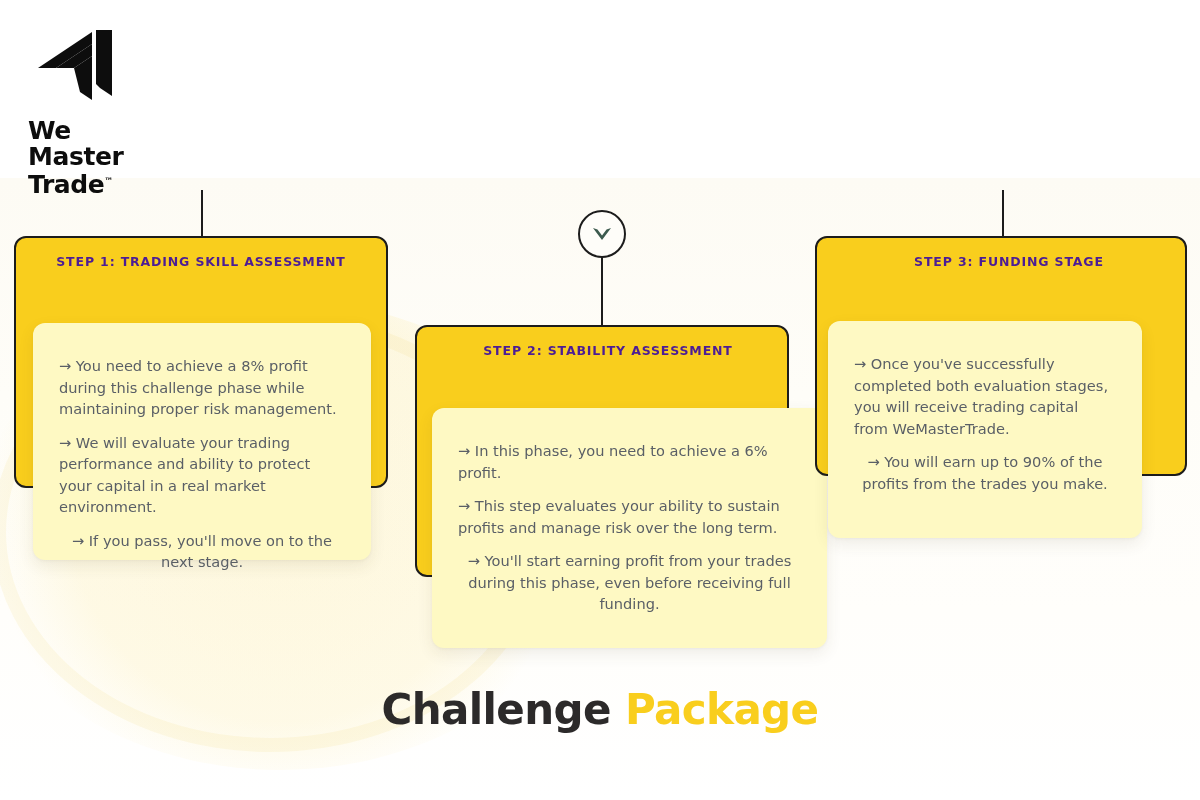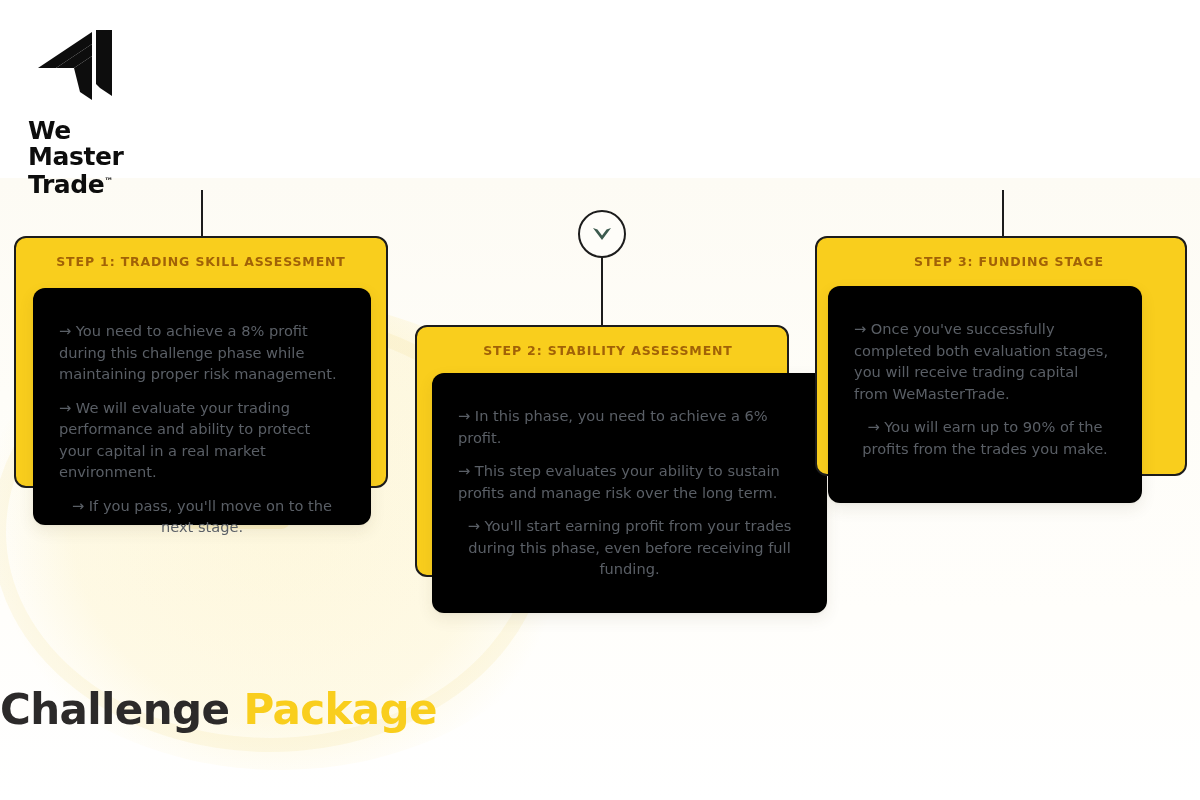--- a/index.html
+++ b/index.html
@@ -130,33 +130,34 @@
   }
 
   .step-title {
     position: absolute;
     left: 0; right: 0;
     text-align: center;
     font-family: "DejaVu Sans", sans-serif;
     font-weight: 700;
     font-size: 12.5px;
     letter-spacing: 0.85px;
-    color: #a16207;
+    color: #4c1d95;
     text-transform: uppercase;
     z-index: 6;
     white-space: nowrap;
   }
 
   .step-body {
     position: absolute;
-    background: #000000;
+    background: #fef9c3;
     border-radius: 12px;
     box-shadow: 0 6px 16px rgba(80,70,30,0.09), 0 1px 3px rgba(80,70,30,0.05);
     padding: 32px 26px 30px 26px;
     z-index: 5;
+    margin-top: 35px;
   }
 
   .bullet {
     font-family: "DejaVu Sans", sans-serif;
     font-size: 14.6px;
     line-height: 21.5px;
     color: #5a5f66;
     margin-bottom: 12px;
   }
   .bullet:last-child { margin-bottom: 0; text-align: center; }
@@ -174,20 +175,21 @@
   
   #card-3 .step-yellow { left: 815px; top: 236px; width: 372px; height: 240px; }
   #card-3 .step-title  { left: 815px; width: 372px; top: 254px; margin-left: 8px; }
   #card-3 .step-body   { left: 828px; top: 286px; width: 314px; height: 217px; }
 
   
   .footer-title {
     position: absolute;
     left: 0; right: 0;
     top: 685px;
+    text-align: center;
     font-family: "DejaVu Sans", sans-serif;
     font-weight: 700;
     font-size: 42px;
     letter-spacing: -0.6px;
     z-index: 5;
   }
   .ft-dark { color: #2c2a2a; }
   .ft-yellow { color: #f9ce1d; }
 </style>
 </head>

